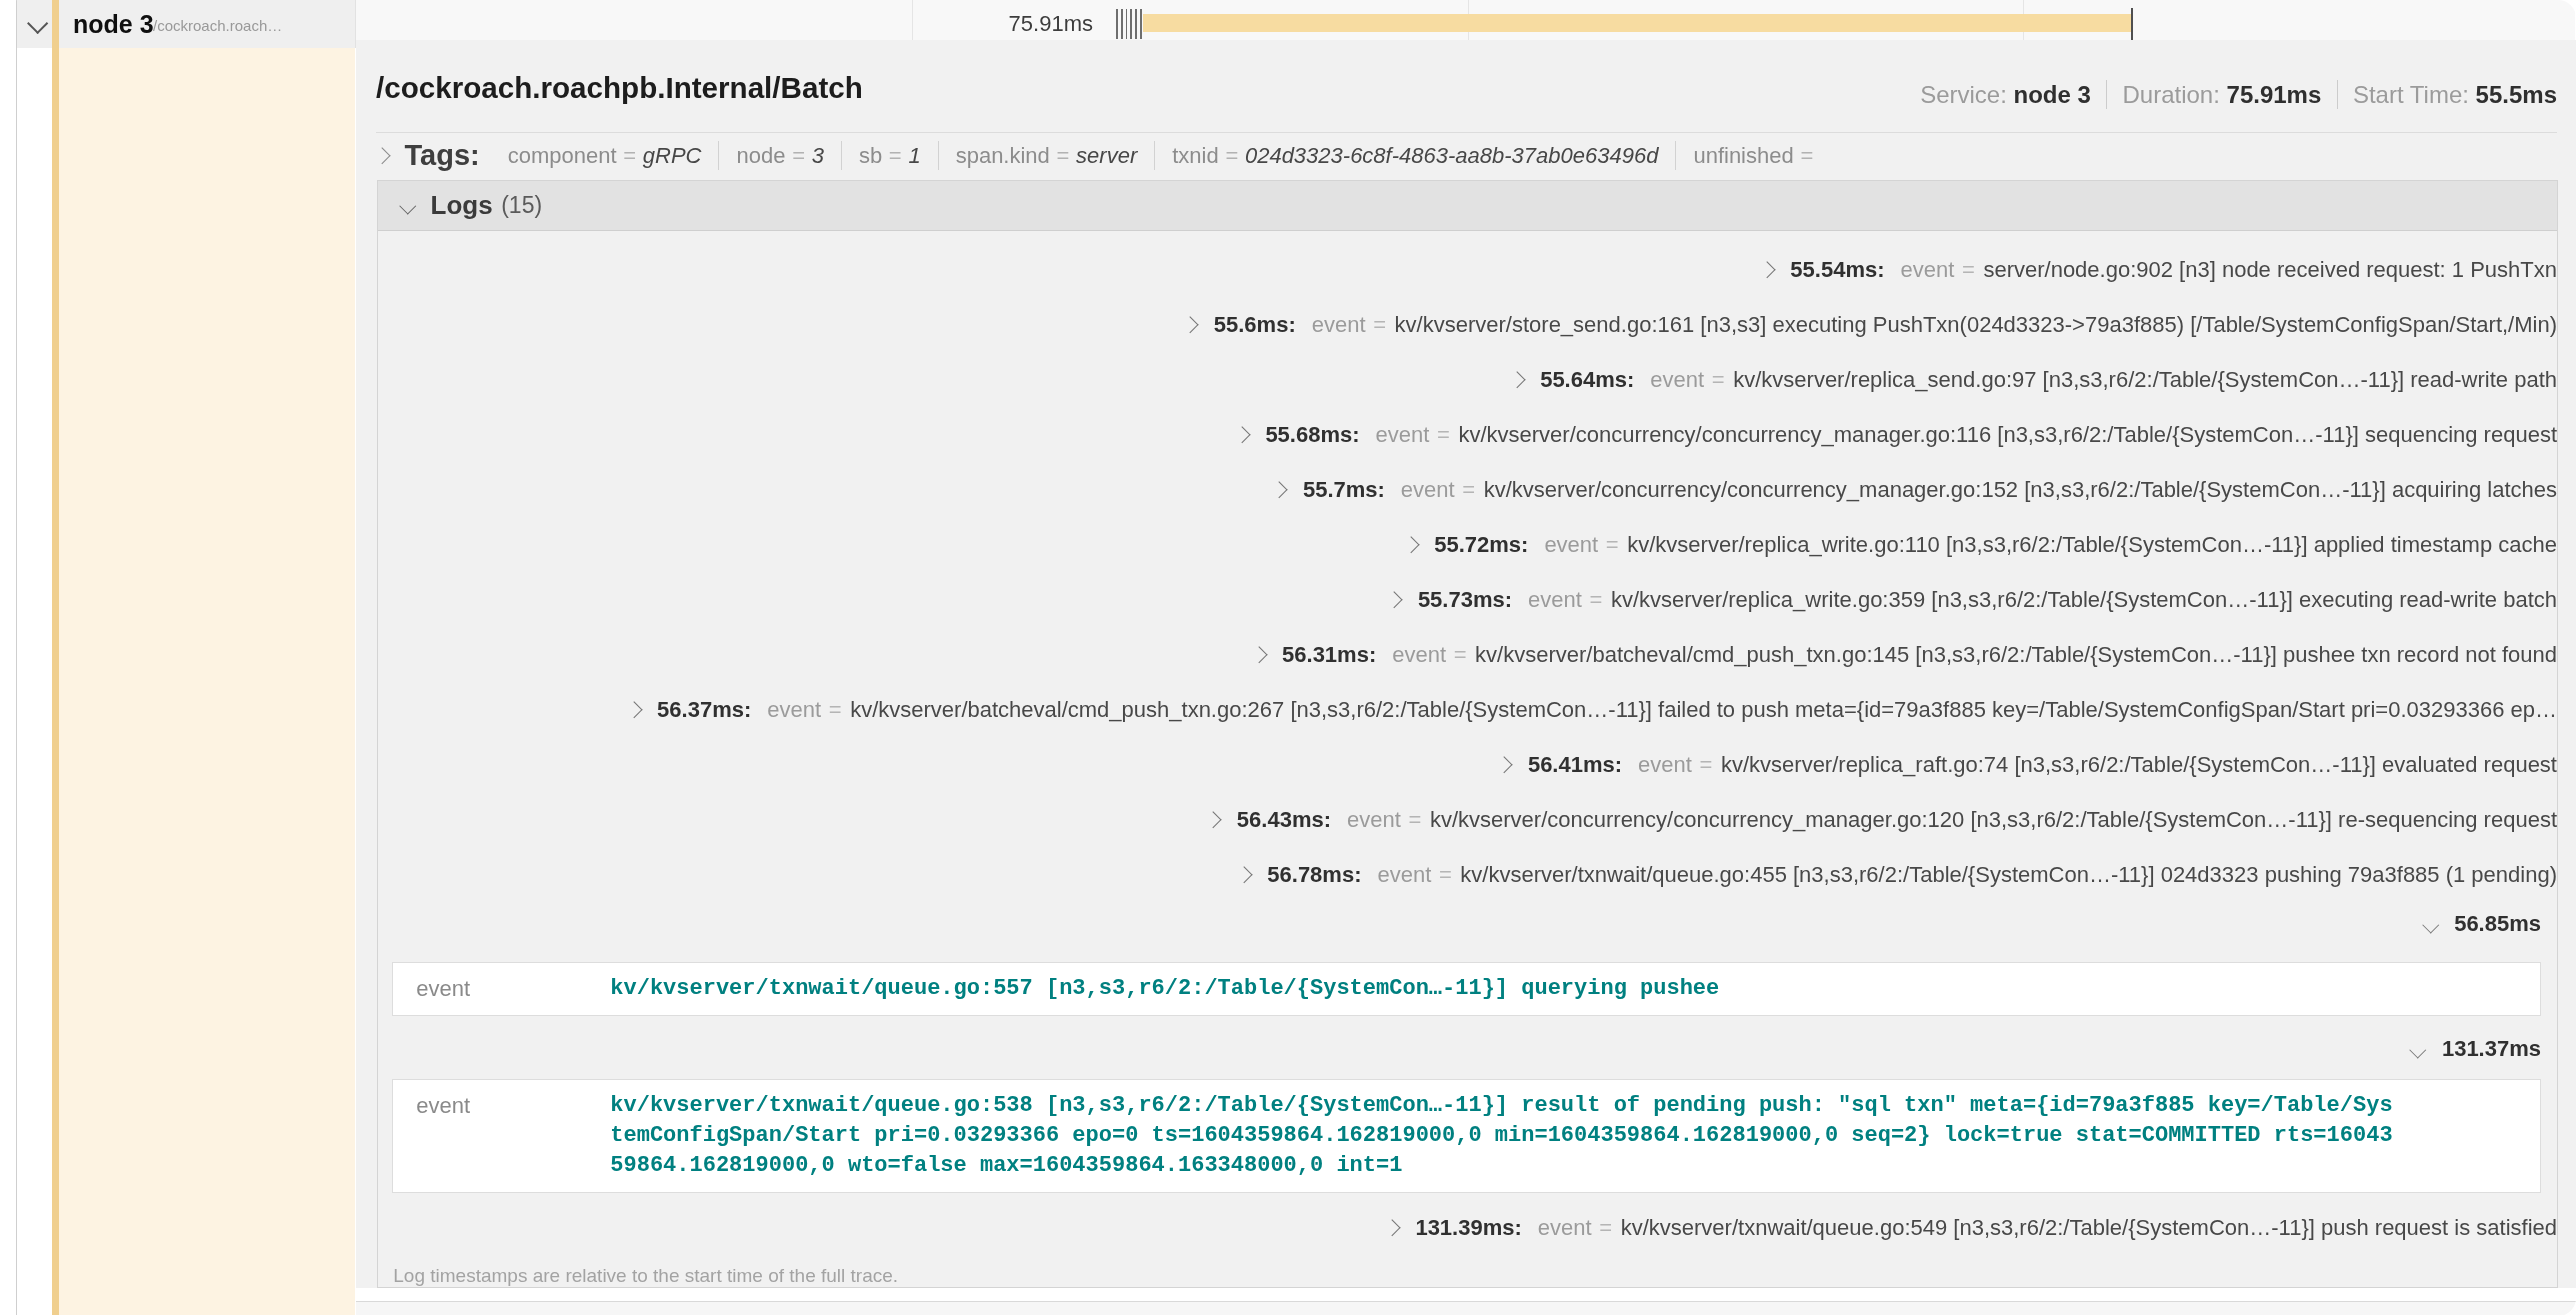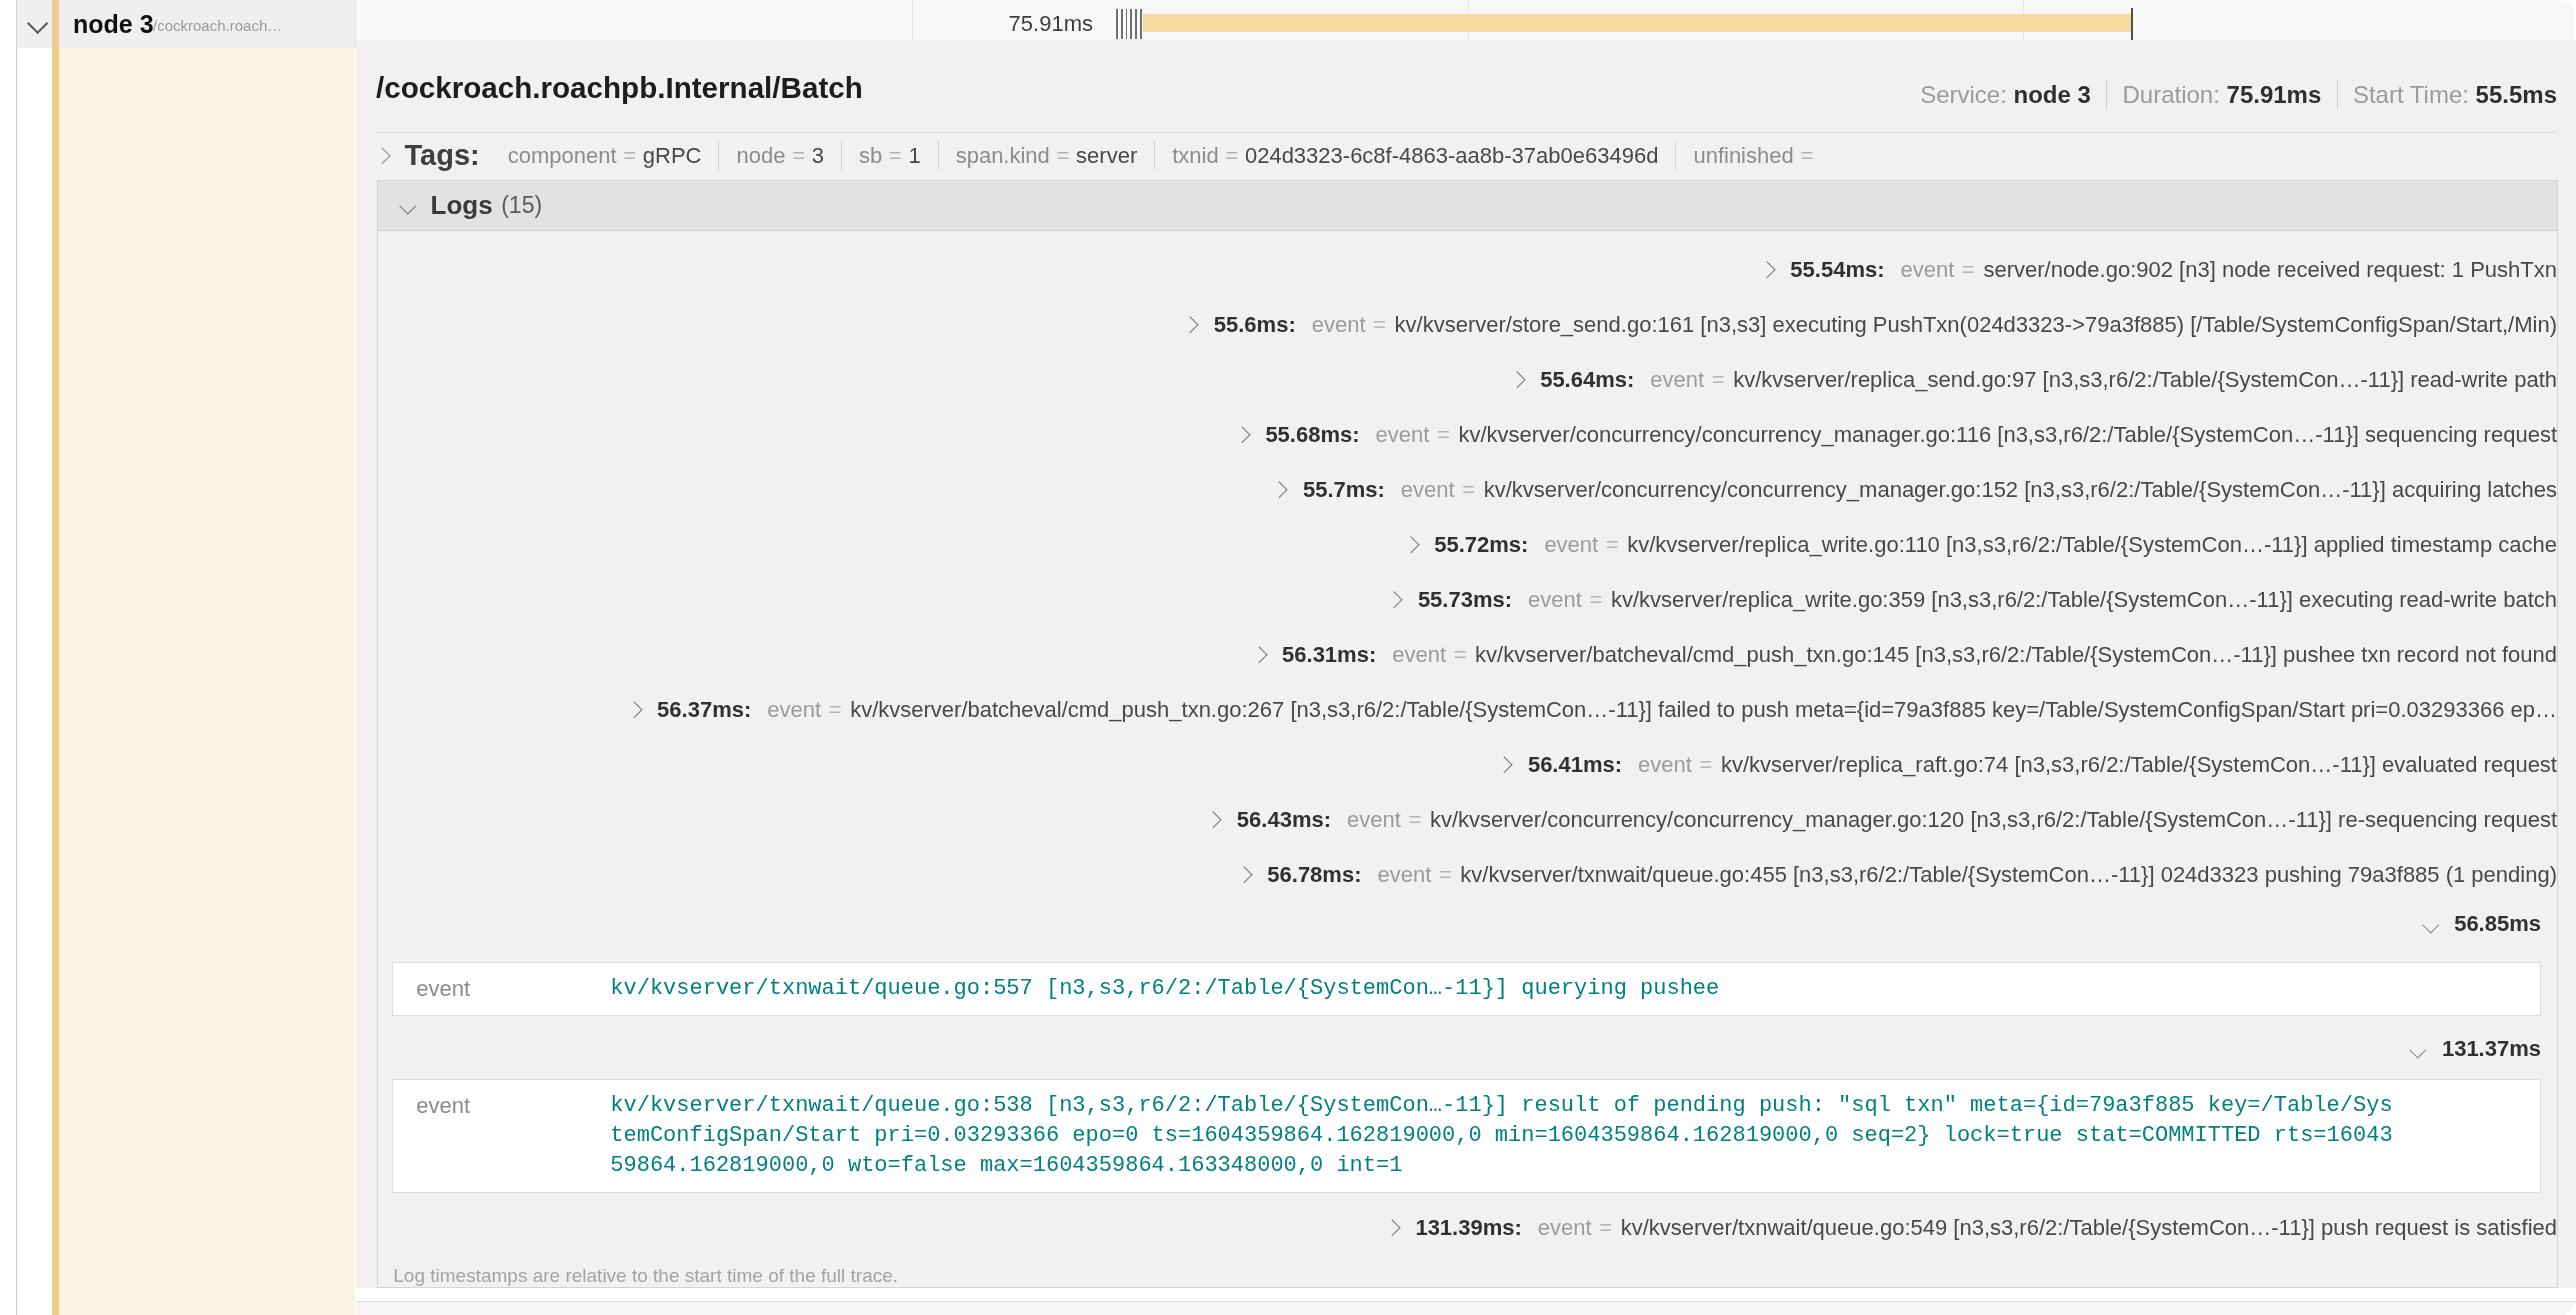--- a/index.html
+++ b/index.html
@@ -49,40 +49,40 @@
   .meta-value{color:#2f2f2f;font-weight:700;}
   .rule{position:absolute;left:20px;right:19px;top:92px;height:0;border-bottom:1px solid #dcdcdc;}
 
   .tags-row{position:absolute;left:20px;top:100px;height:30.5px;display:flex;align-items:center;font-size:22px;white-space:nowrap;}
   .tags-row .chev{margin-right:17px;border-color:#8a8a8a;}
   .tags-label{font-weight:700;color:#3f3f3f;font-size:29px;margin-right:11px;}
   .tag-item{padding:0 17px;line-height:29px;}
   .tag-item + .tag-item{border-left:1px solid #d2d2d2;}
   .tag-key{color:#8c8c8c;}
   .tag-eq{color:#b2b2b2;margin:0 6.7px;}
-  .tag-val{color:#474747;}
+  .tag-val{color:#474747;font-style:italic;}
 
   
   .logs-box{position:absolute;left:21px;right:18px;top:140px;height:1108px;border:1px solid #d4d4d4;box-sizing:border-box;overflow:hidden;}
   .logs-header{height:50px;background:#e2e2e2;border-bottom:1px solid #cfcfcf;display:flex;align-items:center;padding-left:24px;box-sizing:border-box;}
   .logs-header .chev{margin-right:17px;border-color:#5f5f5f;}
   .logs-title{font-weight:700;font-size:26px;color:#3a3a3a;}
   .logs-count{font-size:23px;color:#5a5a5a;margin-left:8.6px;}
   .logs-content{padding-top:11.4px;}
   .log-row{display:flex;align-items:center;height:55px;padding-left:24px;font-size:22px;white-space:nowrap;overflow:hidden;justify-content:flex-end;}
   .log-row .chev{flex:0 0 auto;margin-right:18px;border-color:#757575;}
   .log-ts{font-weight:700;color:#303030;margin-right:16px;flex:0 0 auto;}
   .log-key{color:#9b9b9b;margin-right:7.6px;}
   .log-eq{color:#b5b5b5;margin-right:8.6px;}
   .log-val{color:#484848;}
   .log-row.exp-hdr{height:44px;}
   .log-card{margin:15.3px 16px 11.4px 14.3px;background:#fff;border:1px solid #ddd;}
   .card-row{display:flex;padding:11.4px 0;}
   .card-key{flex:0 0 217px;padding-left:23px;box-sizing:border-box;color:#8a8a8a;font-size:22px;line-height:29.6px;}
-  .card-val{font-family:"Liberation Mono","DejaVu Sans Mono",monospace;font-size:22px;font-weight:400;color:var(--teal);line-height:29.6px;}
+  .card-val{font-family:"Liberation Mono","DejaVu Sans Mono",monospace;font-size:22px;font-weight:700;color:var(--teal);line-height:29.6px;}
   .card-val div{white-space:pre;}
   .log-card.tall{margin-top:7.6px;margin-bottom:7.6px;}
   .logs-footer{padding:9.5px 0 0 15.3px;font-size:19px;color:#a3a3a3;}
 </style>
 </head>
 <body>
 
 <div class="screen">
 
   <div class="left-gutter"></div>

